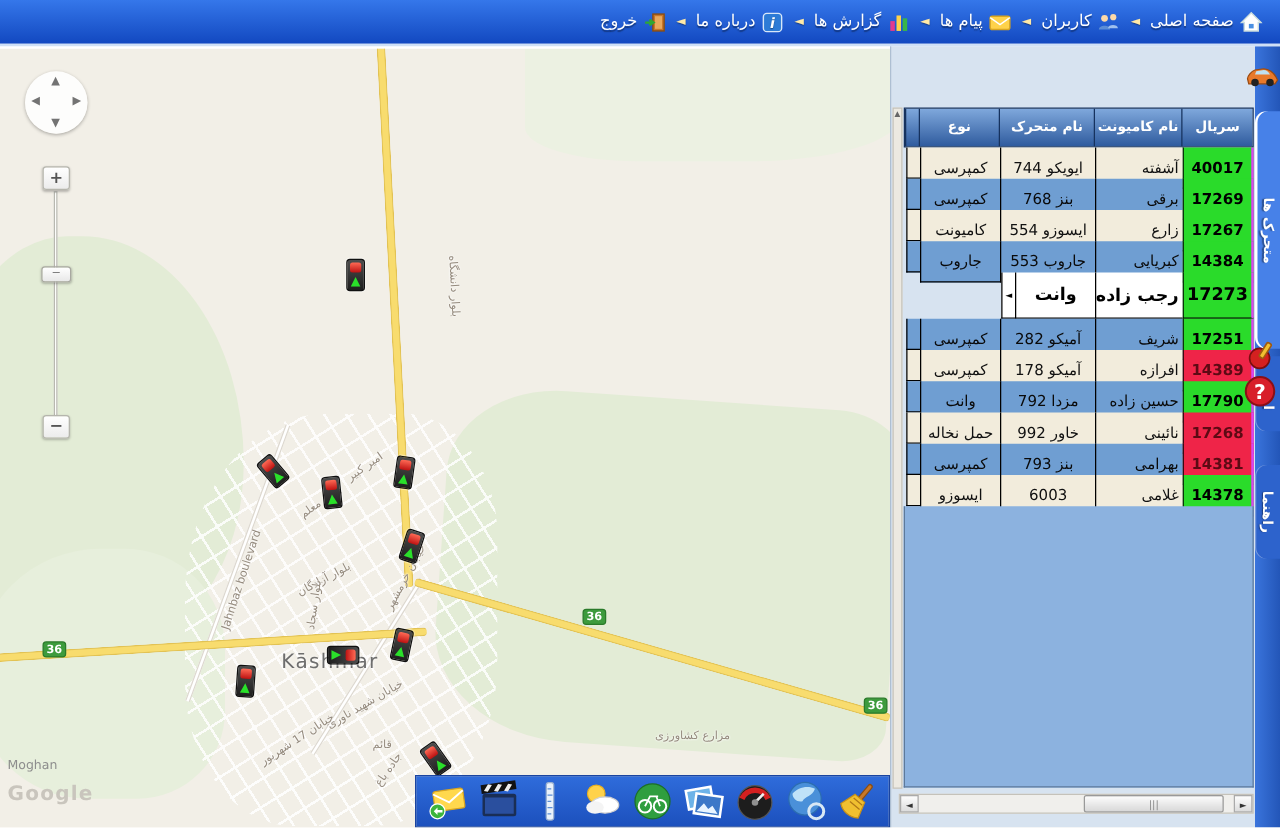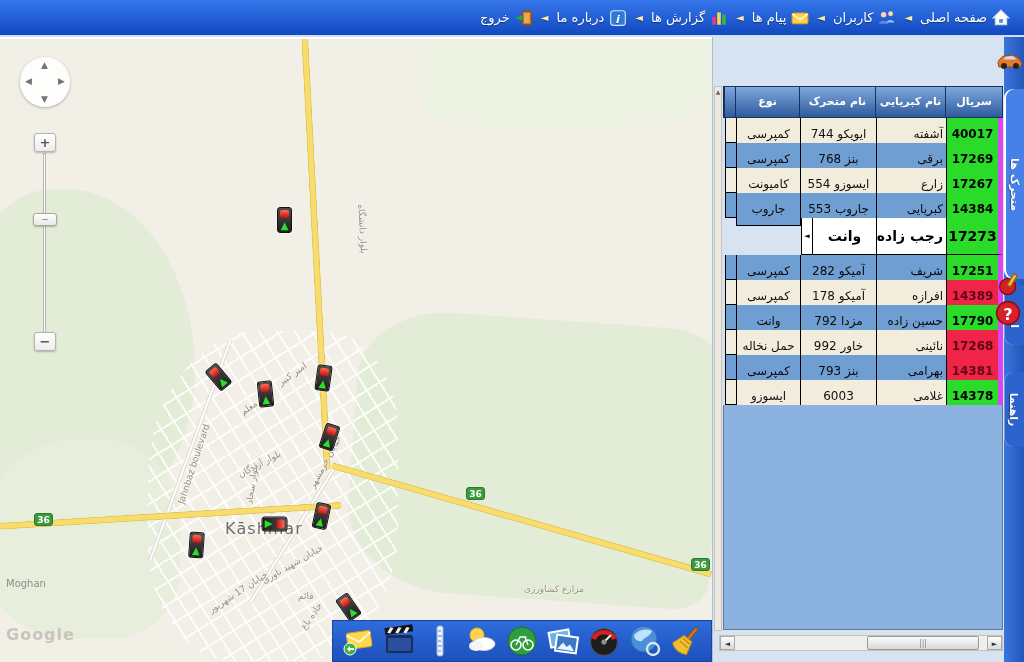--- a/index.html
+++ b/index.html
@@ -90,21 +90,21 @@
     border:1px solid #16325e; color:#fff; font-weight:bold; font-size:11px; }
   .grid-head .hc { display:flex; align-items:center; justify-content:center; text-align:center;
     border-left:1px solid #16325e; line-height:1.05; padding:1px; }
   .hc-serial{width:57px;} .hc-family{width:70px;} .hc-vehicle{width:76px;}
   .hc-type{width:64px;} .hc-ind{width:11px; border-left:none;}
 
   .grid-body { position:absolute; left:10px; top:81px; width:280px; }
   .trow { display:flex; direction:rtl; height:25px; font-size:12px; cursor:pointer; }
   .trow .cell { border-left:1px solid #000; border-bottom:1px solid #000;
     display:flex; align-items:center; padding:16px 3px; overflow:hidden; white-space:nowrap; }
-  .trow .cell:first-child { border-right:5px solid #d946ef; }
+  .trow .cell:first-child { border-right:2px solid #d946ef; }
   .cell.serial { width:57px; justify-content:center; font-weight:bold; background:#2adb2a; }
   .cell.serial.red { background:#ef2448; color:#5d0a14; }
   .cell.family { width:70px; justify-content:flex-start; }
   .cell.vehicle { width:76px; justify-content:center; }
   .cell.type { width:64px; justify-content:center; }
   .cell.ind { width:11px; padding:0; justify-content:center; font-size:7px; color:#222; }
   .trow.z-light .cell:not(.serial){ background:#f2ecdc; color:#111; }
   .trow.z-blue  .cell:not(.serial){ background:#6f9ed2; color:#0a0a0a; }
   .trow.z-selected { height:37px; font-size:14px; font-weight:bold; }
   .trow.z-selected .cell:not(.serial){ background:#ffffff; color:#000; }
@@ -231,21 +231,21 @@
       <span class="pan-down">▼</span>
       <span class="pan-left">◀</span>
       <span class="pan-right">▶</span>
     </div>
     <div class="zoom-btn" style="top:94px;">+</div>
     <div class="zoom-track"></div>
     <div class="zoom-thumb">−</div>
     <div class="zoom-btn" style="top:293px;">−</div>
 
     <div class="city-label" style="left:225px;top:480px;">Kāshmar</div>
-    <div class="region-label" style="left:6px;top:539px;">Moghan</div>
+    <div class="region-label" style="left:6px;top:568px;">Moghan</div>
     <div class="watermark" style="left:6px;top:586px;">Google</div>
 
     <div>
         <div class="street-label" style="left: 338px; top: 185px; transform: rotate(87deg);">بلوار دانشگاه</div>
         <div class="street-label" style="left: 276px; top: 330px; transform: rotate(-35deg);">امیر کبیر</div>
         <div class="street-label" style="left: 238px; top: 358px; transform: rotate(-35deg);">بلوار معلم</div>
         <div class="street-label" style="left: 236px; top: 420px; transform: rotate(-28deg);">بلوار آزادگان</div>
         <div class="street-label" style="left: 296px; top: 418px; transform: rotate(-62deg);">خیابان خرمشهر</div>
         <div class="street-label" style="left: 152px; top: 420px; transform: rotate(-72deg);">Jahnbaz boulevard</div>
         <div class="street-label" style="left: 232px; top: 440px; transform: rotate(-82deg);">بلوار سجاد</div>
@@ -365,21 +365,21 @@
             <path d="M13 17h9M12.5 21h10" stroke="#b07818" fill="none"></path>
           </g>
         </svg>
       </div>
     </div>
 
   <div class="panel">
 
     <div class="grid-head">
       <div class="hc hc-serial">سریال</div>
-      <div class="hc hc-family">نام کبریایی</div>
+      <div class="hc hc-family">نام کامیونت</div>
       <div class="hc hc-vehicle">نام متحرک</div>
       <div class="hc hc-type">نوع</div>
       <div class="hc hc-ind"></div>
     </div>
 
     <div class="grid-body">
         <div class="trow z-light">
           <div class="cell serial">40017</div>
           <div class="cell family">آشفته</div>
           <div class="cell vehicle">ایویکو 744</div>

